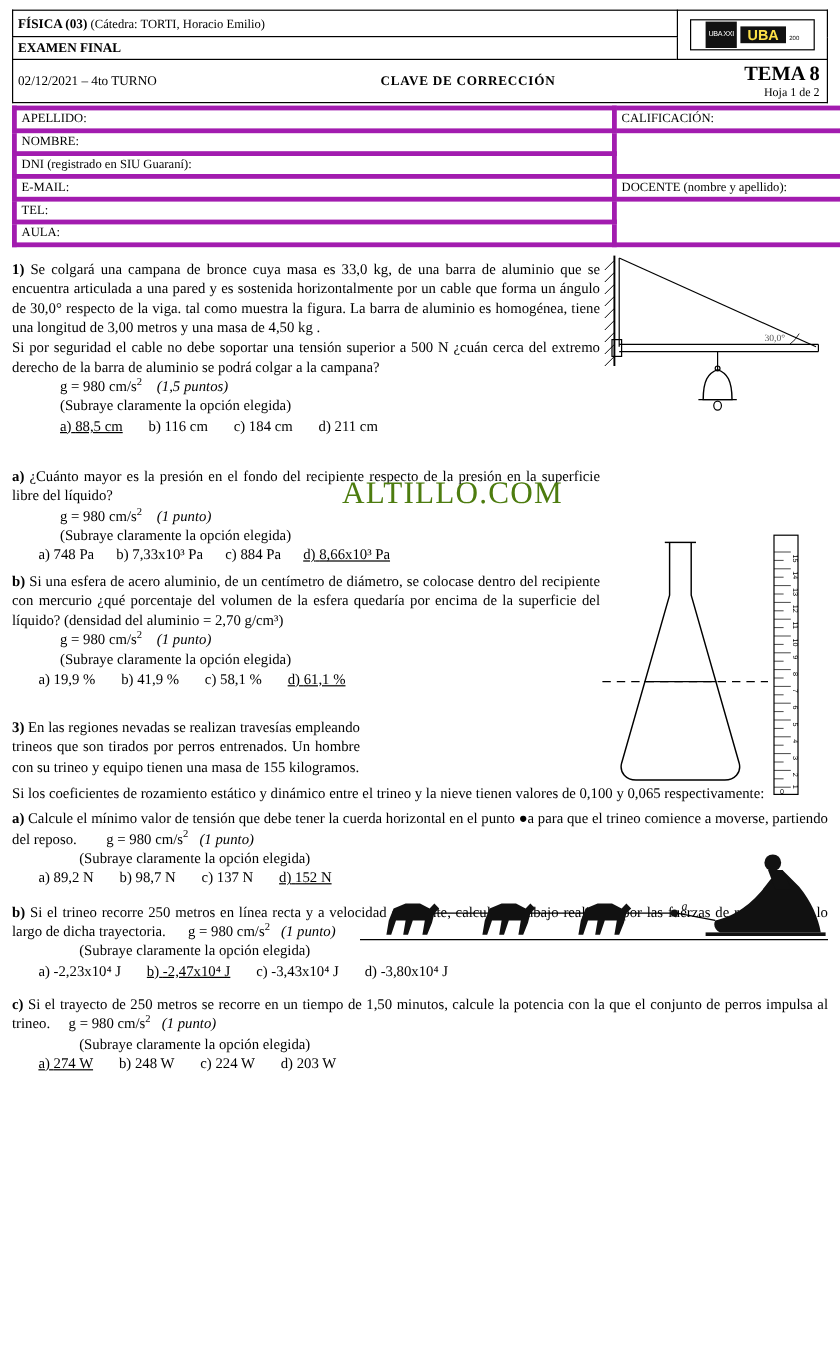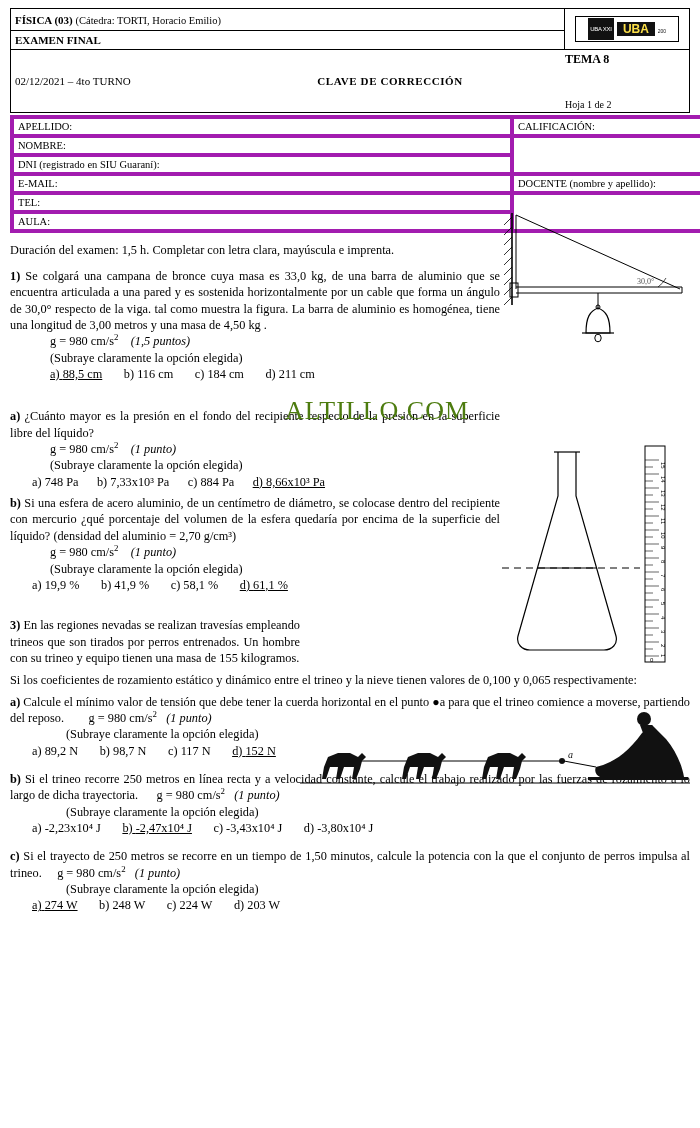--- a/index.html
+++ b/index.html
@@ -100,28 +100,28 @@
   .row2-date {
     font-size: 11.5px;
   }
   .row2-clave {
     text-align: center;
     font-weight: bold;
     font-size: 13px;
     letter-spacing: 0.6px;
   }
   .row2-tema {
+    text-align: right;
     font-weight: bold;
-    font-size: 12px;
+    font-size: 17px;
   }
   .row2-hoja {
-    text-align: left;
+    text-align: right;
     font-size: 10px;
     font-weight: normal;
-    margin-top: 32px;
   }
   table.fields {
     border-collapse: collapse;
     width: 680px;
     table-layout: fixed;
     margin-top: 2px;
   }
   table.fields td {
     border: 4px solid #a21caf;
     padding: 1px 4px;
@@ -252,28 +252,28 @@
     <tr>
       <td>TEL:</td>
       <td rowspan="2" style="border-top:none;"></td>
     </tr>
     <tr>
       <td>AULA:</td>
     </tr>
   </tbody>
       </table>
 
-  <div class="dur">Duración del examen: 1,5 h.     Completar con letra clara, mayúscula e imprenta.</div>
 
   <div class="qblock">
     <div class="col-left">
       <p class="t">
         <span class="qnum">1)</span>
         <span>Se colgará una campana de bronce cuya masa es 33,0 kg, de una barra de aluminio que se encuentra articulada a una pared y es sostenida horizontalmente por un cable que forma un ángulo de 30,0° respecto de la viga. tal como muestra la figura. La barra de aluminio es homogénea, tiene una longitud de 3,00 metros y una masa de 4,50 kg .</span>
       </p>
+      <p class="t">Si por seguridad el cable no debe soportar una tensión superior a 500 N ¿cuán cerca del extremo derecho de la barra de aluminio se podrá colgar a la campana?</p>
       <p class="t pad2">
         <span>g = 980 cm/s</span><sup>2</sup>
         &nbsp;&nbsp;&nbsp;<span class="ital">(1,5 puntos)</span>
       </p>
       <p class="t pad2">(Subraye claramente la opción elegida)</p>
       <p class="t pad2 opts">
         <span class="opt ul"><span>a)</span> <span>88,5 cm</span></span>
         &nbsp;&nbsp;&nbsp;&nbsp;&nbsp;
         <span class="opt"><span>b)</span> <span>116 cm</span></span>
         &nbsp;&nbsp;&nbsp;&nbsp;&nbsp;
@@ -341,21 +341,21 @@
       &nbsp;&nbsp;&nbsp;&nbsp;&nbsp;&nbsp;
       <span>g = 980 cm/s</span><sup>2</sup>
       &nbsp;&nbsp;<span class="ital">(1 punto)</span>
     </p>
     <p class="t pad3">(Subraye claramente la opción elegida)</p>
     <p class="t pad1 opts">
       <span class="opt"><span>a)</span> <span>89,2 N</span></span>
       &nbsp;&nbsp;&nbsp;&nbsp;&nbsp;
       <span class="opt"><span>b)</span> <span>98,7 N</span></span>
       &nbsp;&nbsp;&nbsp;&nbsp;&nbsp;
-      <span class="opt"><span>c)</span> <span>117 N</span></span>
+      <span class="opt"><span>c)</span> <span>137 N</span></span>
       &nbsp;&nbsp;&nbsp;&nbsp;&nbsp;
       <span class="opt ul"><span>d)</span> <span>152 N</span></span>
     </p>
 
     <p class="t" style="margin-top:12px;">
       <span class="qnum">b)</span>
       <span>Si el trineo recorre 250 metros en línea recta y a velocidad constante, calcule el trabajo realizado por las fuerzas de rozamiento a lo largo de dicha trayectoria.</span>
       &nbsp;&nbsp;&nbsp;&nbsp;
       <span>g = 980 cm/s</span><sup>2</sup>
       &nbsp;&nbsp;<span class="ital">(1 punto)</span>

